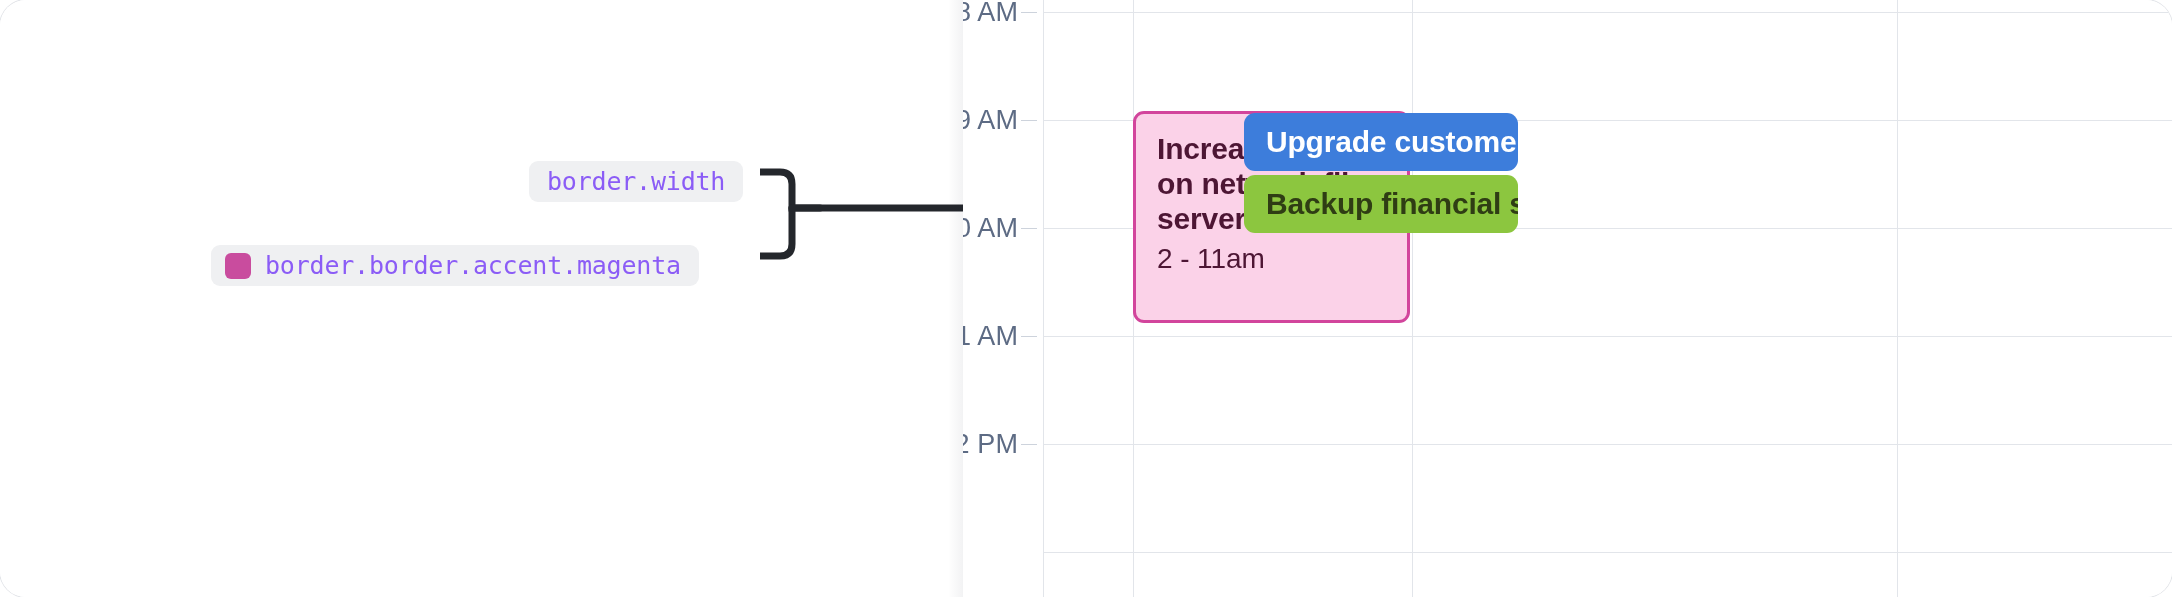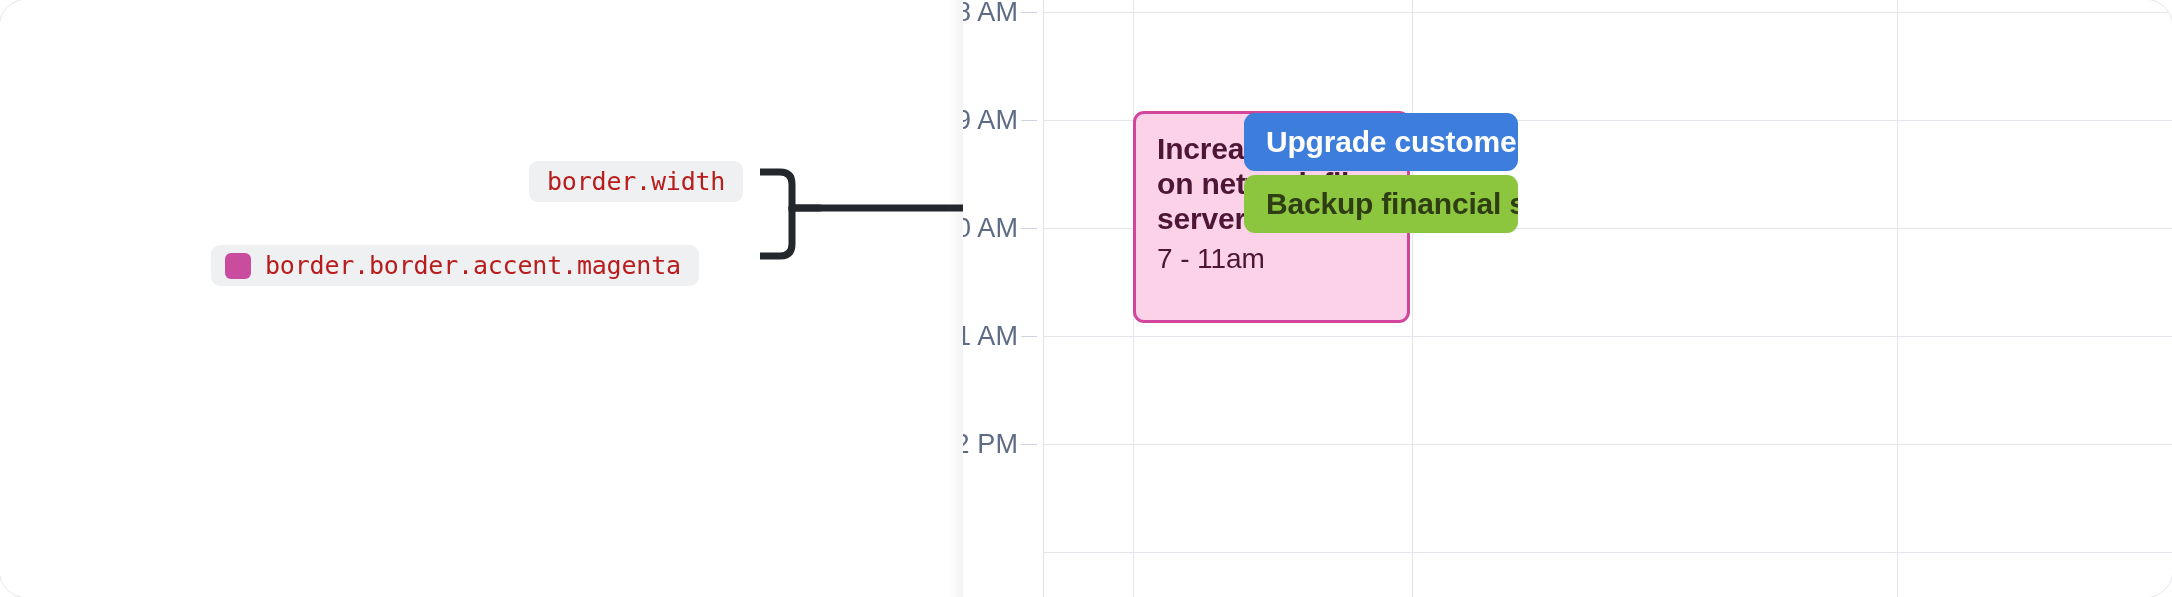--- a/index.html
+++ b/index.html
@@ -41,21 +41,21 @@
     position: absolute;
     display: flex;
     align-items: center;
     background: #eff0f2;
     border-radius: 9px;
     height: 41px;
     padding: 0 18px;
     box-sizing: border-box;
     font-family: "DejaVu Sans Mono", monospace;
     font-size: 25px;
-    color: #b91c1c;
+    color: #8b5cf6;
     white-space: nowrap;
     letter-spacing: -0.2px;
   }
   #pill-border-width {
     left: 529px;
     top: 161px;
   }
   #pill-color-magenta {
     left: 211px;
     top: 245px;
@@ -225,21 +225,21 @@
     <div class="tick" style="top:444px"></div>
 
     <div class="time-label" style="top:12px">8 AM</div>
     <div class="time-label" style="top:120px">9 AM</div>
     <div class="time-label" style="top:228px">10 AM</div>
     <div class="time-label" style="top:336px">11 AM</div>
     <div class="time-label" style="top:444px">12 PM</div>
 
     <div class="event" id="event-ram" style="background: rgb(251, 210, 232); border-color: rgb(210, 69, 156); color: rgb(77, 22, 52);">
       <div class="event-title">Increase RAM on network file server</div>
-      <div class="event-time">7 - 11am</div>
+      <div class="event-time">2 - 11am</div>
     </div>
 
     <div class="event" id="event-upgrade" style="background: rgb(61, 125, 219); color: rgb(255, 255, 255);">
       <div class="event-oneline">Upgrade customer</div>
     </div>
 
     <div class="event" id="event-backup" style="background: rgb(140, 198, 63); color: rgb(47, 61, 20);">
       <div class="event-oneline">Backup financial sy</div>
     </div>
 

